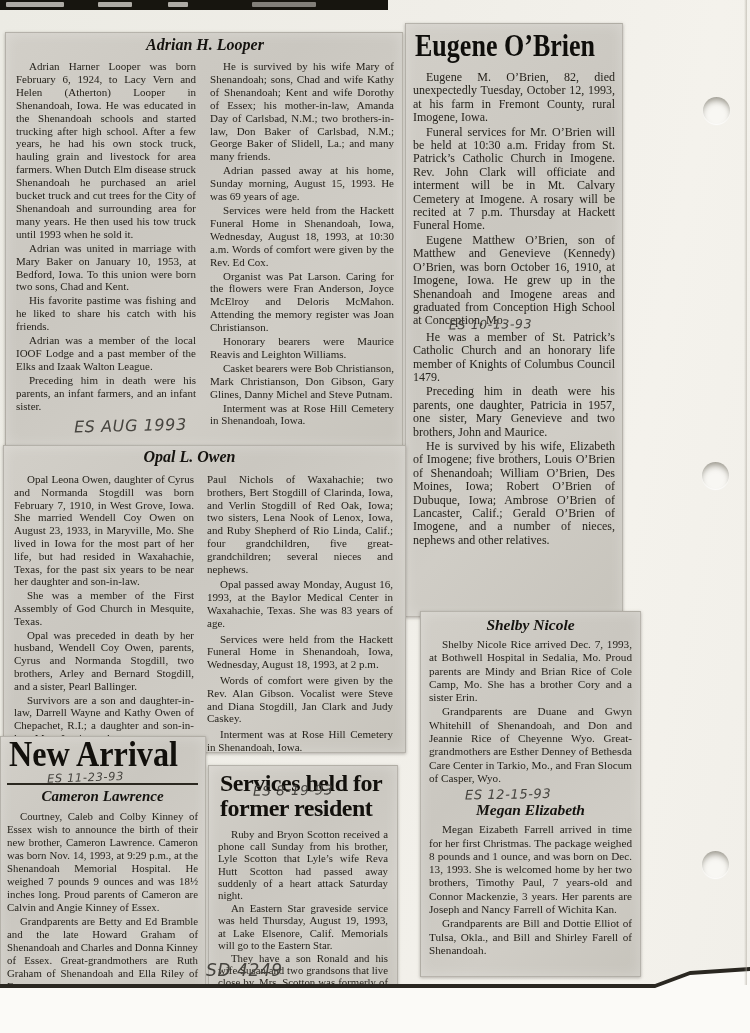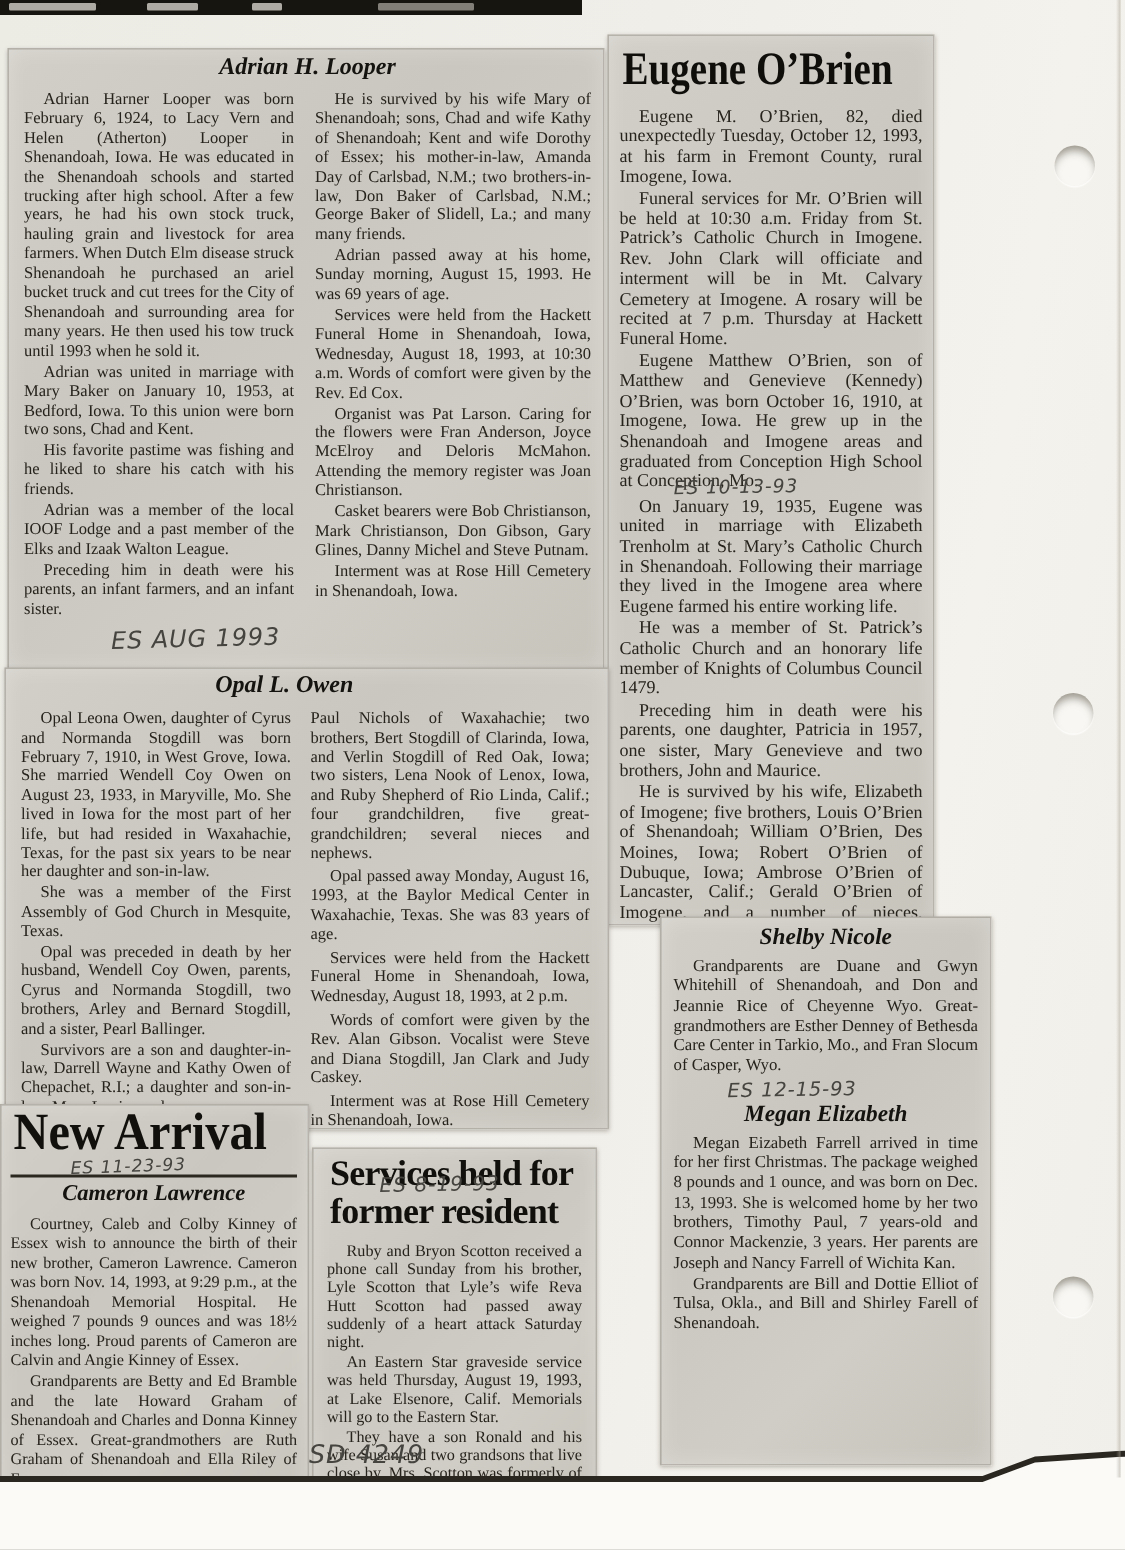--- a/index.html
+++ b/index.html
@@ -79,21 +79,21 @@
   
   .services{left:208px;top:746px;width:190px;height:236px;padding:5px 9px 0 9px;}
   .services .headline{
     font-weight:bold;font-size:24px;line-height:25px;color:#12100c;
     letter-spacing:-.5px;margin:0 0 7px 2px;position:relative;z-index:1;
   }
   .services .body{font-size:10.8px;line-height:12.2px;}
   .services .end-rule{border-top:1.5px solid #35322a;margin:1px 0 0 42px;}
 
   
-  .births{left:440px;top:592px;width:221px;height:366px;padding:4px 8px 0 8px;}
+  .births{left:420px;top:592px;width:221px;height:366px;padding:4px 8px 0 8px;}
   .births .clip-title{font-size:15.5px;margin-bottom:4px;}
   .births .body{font-size:11.2px;line-height:13.3px;}
 
   
   .hw{
     font-family:"DejaVu Sans", sans-serif;font-style:italic;color:#46443f;
     letter-spacing:.6px;white-space:nowrap;
   }
   .hw-looper{margin:8px 0 0 58px;font-size:16px;transform:rotate(-1.5deg);}
   .hw-obrien{margin:-13px 0 0 36px;font-size:12.5px;transform:rotate(-1deg);}
@@ -146,37 +146,37 @@
           <p>Preceding him in death were his parents, an infant farmers, and an infant sister.</p>
         </div>
       <div class="hw hw-looper">ES AUG 1993</div>
     </div>
     <div class="col col2">
       <div>
           <p>He is survived by his wife Mary of Shenandoah; sons, Chad and wife Kathy of Shenandoah; Kent and wife Dorothy of Essex; his mother-in-law, Amanda Day of Carlsbad, N.M.; two brothers-in-law, Don Baker of Carlsbad, N.M.; George Baker of Slidell, La.; and many many friends.</p>
           <p>Adrian passed away at his home, Sunday morning, August 15, 1993. He was 69 years of age.</p>
           <p>Services were held from the Hackett Funeral Home in Shenandoah, Iowa, Wednesday, August 18, 1993, at 10:30 a.m. Words of comfort were given by the Rev. Ed Cox.</p>
           <p>Organist was Pat Larson. Caring for the flowers were Fran Anderson, Joyce McElroy and Deloris McMahon. Attending the memory register was Joan Christianson.</p>
+          <p>Honorary bearers were Maurice Reavis and Leighton Williams.</p>
           <p>Casket bearers were Bob Christianson, Mark Christianson, Don Gibson, Gary Glines, Danny Michel and Steve Putnam.</p>
           <p>Interment was at Rose Hill Cemetery in Shenandoah, Iowa.</p>
         </div>
     </div>
   </div>
 </div>
 
 <div class="clip obrien">
   <div class="headline">Eugene O’Brien</div>
   <div class="body">
       <p>Eugene M. O’Brien, 82, died unexpectedly Tuesday, October 12, 1993, at his farm in Fremont County, rural Imogene, Iowa.</p>
       <p>Funeral services for Mr. O’Brien will be held at 10:30 a.m. Friday from St. Patrick’s Catholic Church in Imogene. Rev. John Clark will officiate and interment will be in Mt. Calvary Cemetery at Imogene. A rosary will be recited at 7 p.m. Thursday at Hackett Funeral Home.</p>
       <p>Eugene Matthew O’Brien, son of Matthew and Genevieve (Kennedy) O’Brien, was born October 16, 1910, at Imogene, Iowa. He grew up in the Shenandoah and Imogene areas and graduated from Conception High School at Conception, Mo.</p>
     </div>
   <div class="hw hw-obrien">ES 10-13-93</div>
   <div class="body">
-      <p>On January 19, 1935, Eugene was united in marriage with Elizabeth Trenholm at St. Mary’s Catholic Church in Shenandoah. Following their marriage they lived in the Imogene area where Eugene farmed his entire working life.</p>
       <p>He was a member of St. Patrick’s Catholic Church and an honorary life member of Knights of Columbus Council 1479.</p>
       <p>Preceding him in death were his parents, one daughter, Patricia in 1957, one sister, Mary Genevieve and two brothers, John and Maurice.</p>
       <p>He is survived by his wife, Elizabeth of Imogene; five brothers, Louis O’Brien of Shenandoah; William O’Brien, Des Moines, Iowa; Robert O’Brien of Dubuque, Iowa; Ambrose O’Brien of Lancaster, Calif.; Gerald O’Brien of Imogene, and a number of nieces, nephews and other relatives.</p>
     </div>
 </div>
 
 <div class="clip owen">
   <div class="clip-title">Opal L. Owen</div>
   <div class="cols">
     <div class="col col1">
@@ -216,20 +216,21 @@
       <p>Ruby and Bryon Scotton received a phone call Sunday from his brother, Lyle Scotton that Lyle’s wife Reva Hutt Scotton had passed away suddenly of a heart attack Saturday night.</p>
       <p>An Eastern Star graveside service was held Thursday, August 19, 1993, at Lake Elsenore, Calif. Memorials will go to the Eastern Star.</p>
       <p>They have a son Ronald and his wife Susan and two grandsons that live close by. Mrs. Scotton was formerly of Blanchard, Iowa.</p>
     </div>
   <div class="end-rule"></div>
 </div>
 
 <div class="clip births">
   <div class="clip-title">Shelby Nicole</div>
   <div class="body">
+      <p>Shelby Nicole Rice arrived Dec. 7, 1993, at Bothwell Hospital in Sedalia, Mo. Proud parents are Mindy and Brian Rice of Cole Camp, Mo. She has a brother Cory and a sister Erin.</p>
       <p>Grandparents are Duane and Gwyn Whitehill of Shenandoah, and Don and Jeannie Rice of Cheyenne Wyo. Great-grandmothers are Esther Denney of Bethesda Care Center in Tarkio, Mo., and Fran Slocum of Casper, Wyo.</p>
     </div>
   <div class="hw hw-shelby">ES 12-15-93</div>
   <div class="clip-title">Megan Elizabeth</div>
   <div class="body">
       <p>Megan Eizabeth Farrell arrived in time for her first Christmas. The package weighed 8 pounds and 1 ounce, and was born on Dec. 13, 1993. She is welcomed home by her two brothers, Timothy Paul, 7 years-old and Connor Mackenzie, 3 years. Her parents are Joseph and Nancy Farrell of Wichita Kan.</p>
       <p>Grandparents are Bill and Dottie Elliot of Tulsa, Okla., and Bill and Shirley Farell of Shenandoah.</p>
     </div>
 </div>
 

